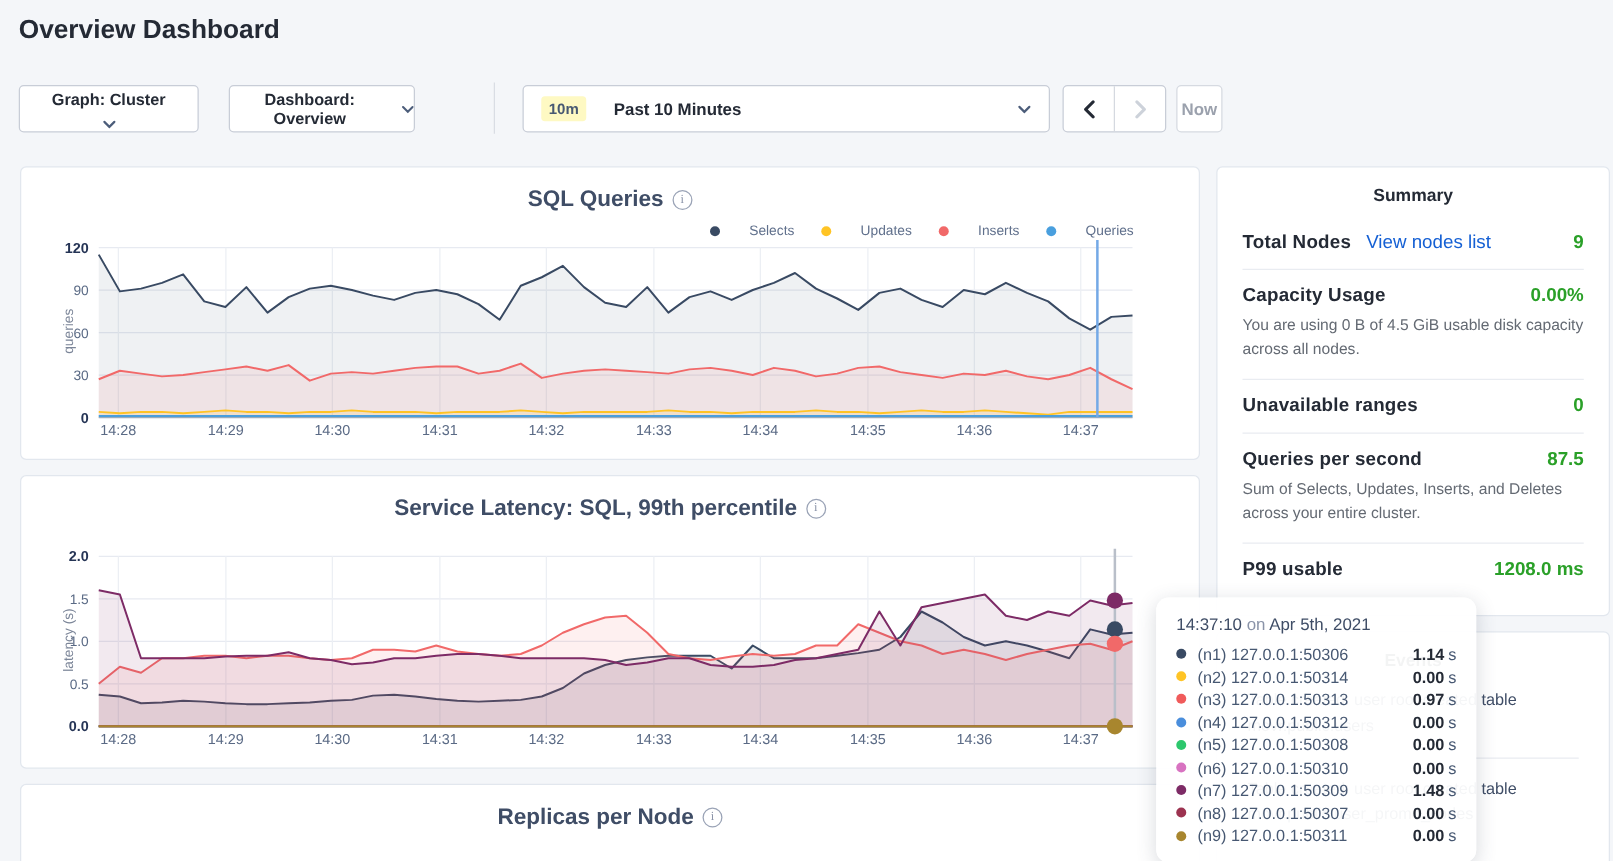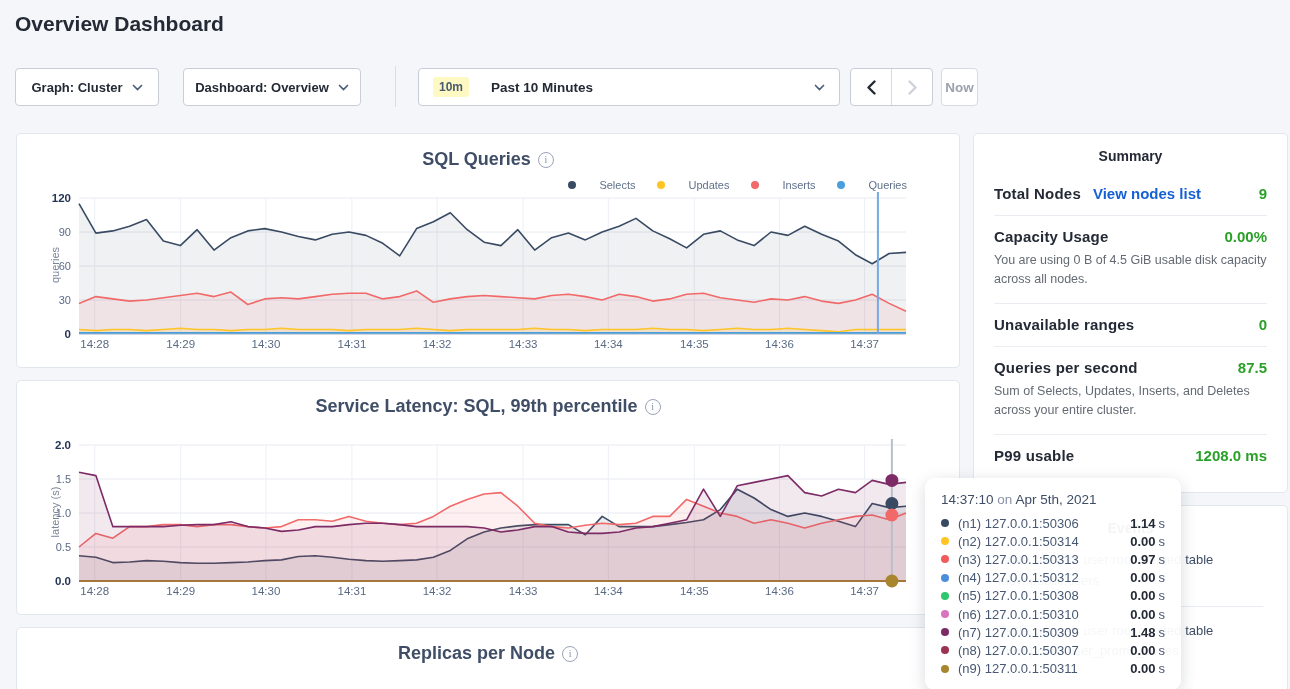--- a/index.html
+++ b/index.html
@@ -5,22 +5,22 @@
   * { margin:0; padding:0; box-sizing:border-box; }
   html,body { width:1290px; height:689px; overflow:hidden; }
   body { font-family:"Liberation Sans", sans-serif; background:#f4f6f9; color:#242a35; position:relative; }
 
   .page-title { position:absolute; left:15px; top:12px; font-size:21px; font-weight:600; color:#242a35; }
 
   
   .tb-btn { position:absolute; top:68px; height:38px; background:#fff; border:1px solid #c8cdd7;
             border-radius:4px; font-family:inherit; font-size:13px; font-weight:bold; color:#242a35;
             display:flex; align-items:center; justify-content:center; gap:9px; cursor:pointer; }
-  #graph-dd { left:15px; width:144px; }
-  #dash-dd  { left:183px; width:178px; }
+  #graph-dd { left:15px; width:144px;flex-direction:column; }
+  #dash-dd  { left:183px; width:149px; }
   .vsep { position:absolute; left:395px; top:66px; width:1px; height:41px; background:#d9dde4; }
   #time-picker { left:418px; width:422px; justify-content:flex-start; padding:0 14px; }
   .time-badge { background:#fef9c3; color:#475872; font-size:12px; font-weight:bold;
                 padding:3px 6px; border-radius:3px; margin-right:13px; }
   .time-label { font-size:13.5px; font-weight:bold; }
   #time-picker .chev { margin-left:auto; }
   .btn-group { position:absolute; left:850px; top:68px; width:83px; height:38px; background:#fff;
                border:1px solid #c8cdd7; border-radius:4px; display:flex; }
   .btn-group button { flex:1; background:none; border:none; display:flex; align-items:center;
                       justify-content:center; cursor:pointer; }
@@ -53,21 +53,21 @@
   .yt { font-size:11px; fill:#5a6a85; }
   .yb { font-size:11.5px; font-weight:bold; fill:#253455; }
 
   
   #summary-panel { padding:14px 20px 0 20px; }
   .sum-title { text-align:center; font-size:14px; font-weight:bold; color:#242a35; padding-bottom:9px; }
   .sum-row { padding:12px 0 13px 0; border-top:1px solid #e9ecf1; }
   .sum-row:first-of-type { border-top:none; }
   .sum-line { display:flex; align-items:baseline;text-align:right; }
   .sum-label { font-size:15px; font-weight:bold; color:#242a35; letter-spacing:0.2px; }
-  .sum-link { font-size:15px; font-weight:bold; color:#1560d4; margin-left:12px; text-decoration:none; cursor:pointer; }
+  .sum-link { font-size:15px; font-weight:normal; color:#1560d4; margin-left:12px; text-decoration:none; cursor:pointer; }
   .sum-value { margin-left:auto; font-size:15px; font-weight:bold; color:#2aa028; }
   .sum-desc { margin-top:6px; font-size:12.5px; color:#646a73; line-height:1.55; }
 
   
   #events-panel { padding:14px 24px 0 24px; }
   .events-title { text-align:center; font-size:14px; font-weight:bold; color:#242a35; }
   .event-item { margin-top:14px; font-size:13px; color:#3f4d66; line-height:1.6; padding-bottom:14px;
                 border-bottom:1px solid #e9ecf1; }
   .event-item:last-child { border-bottom:none; }
 

